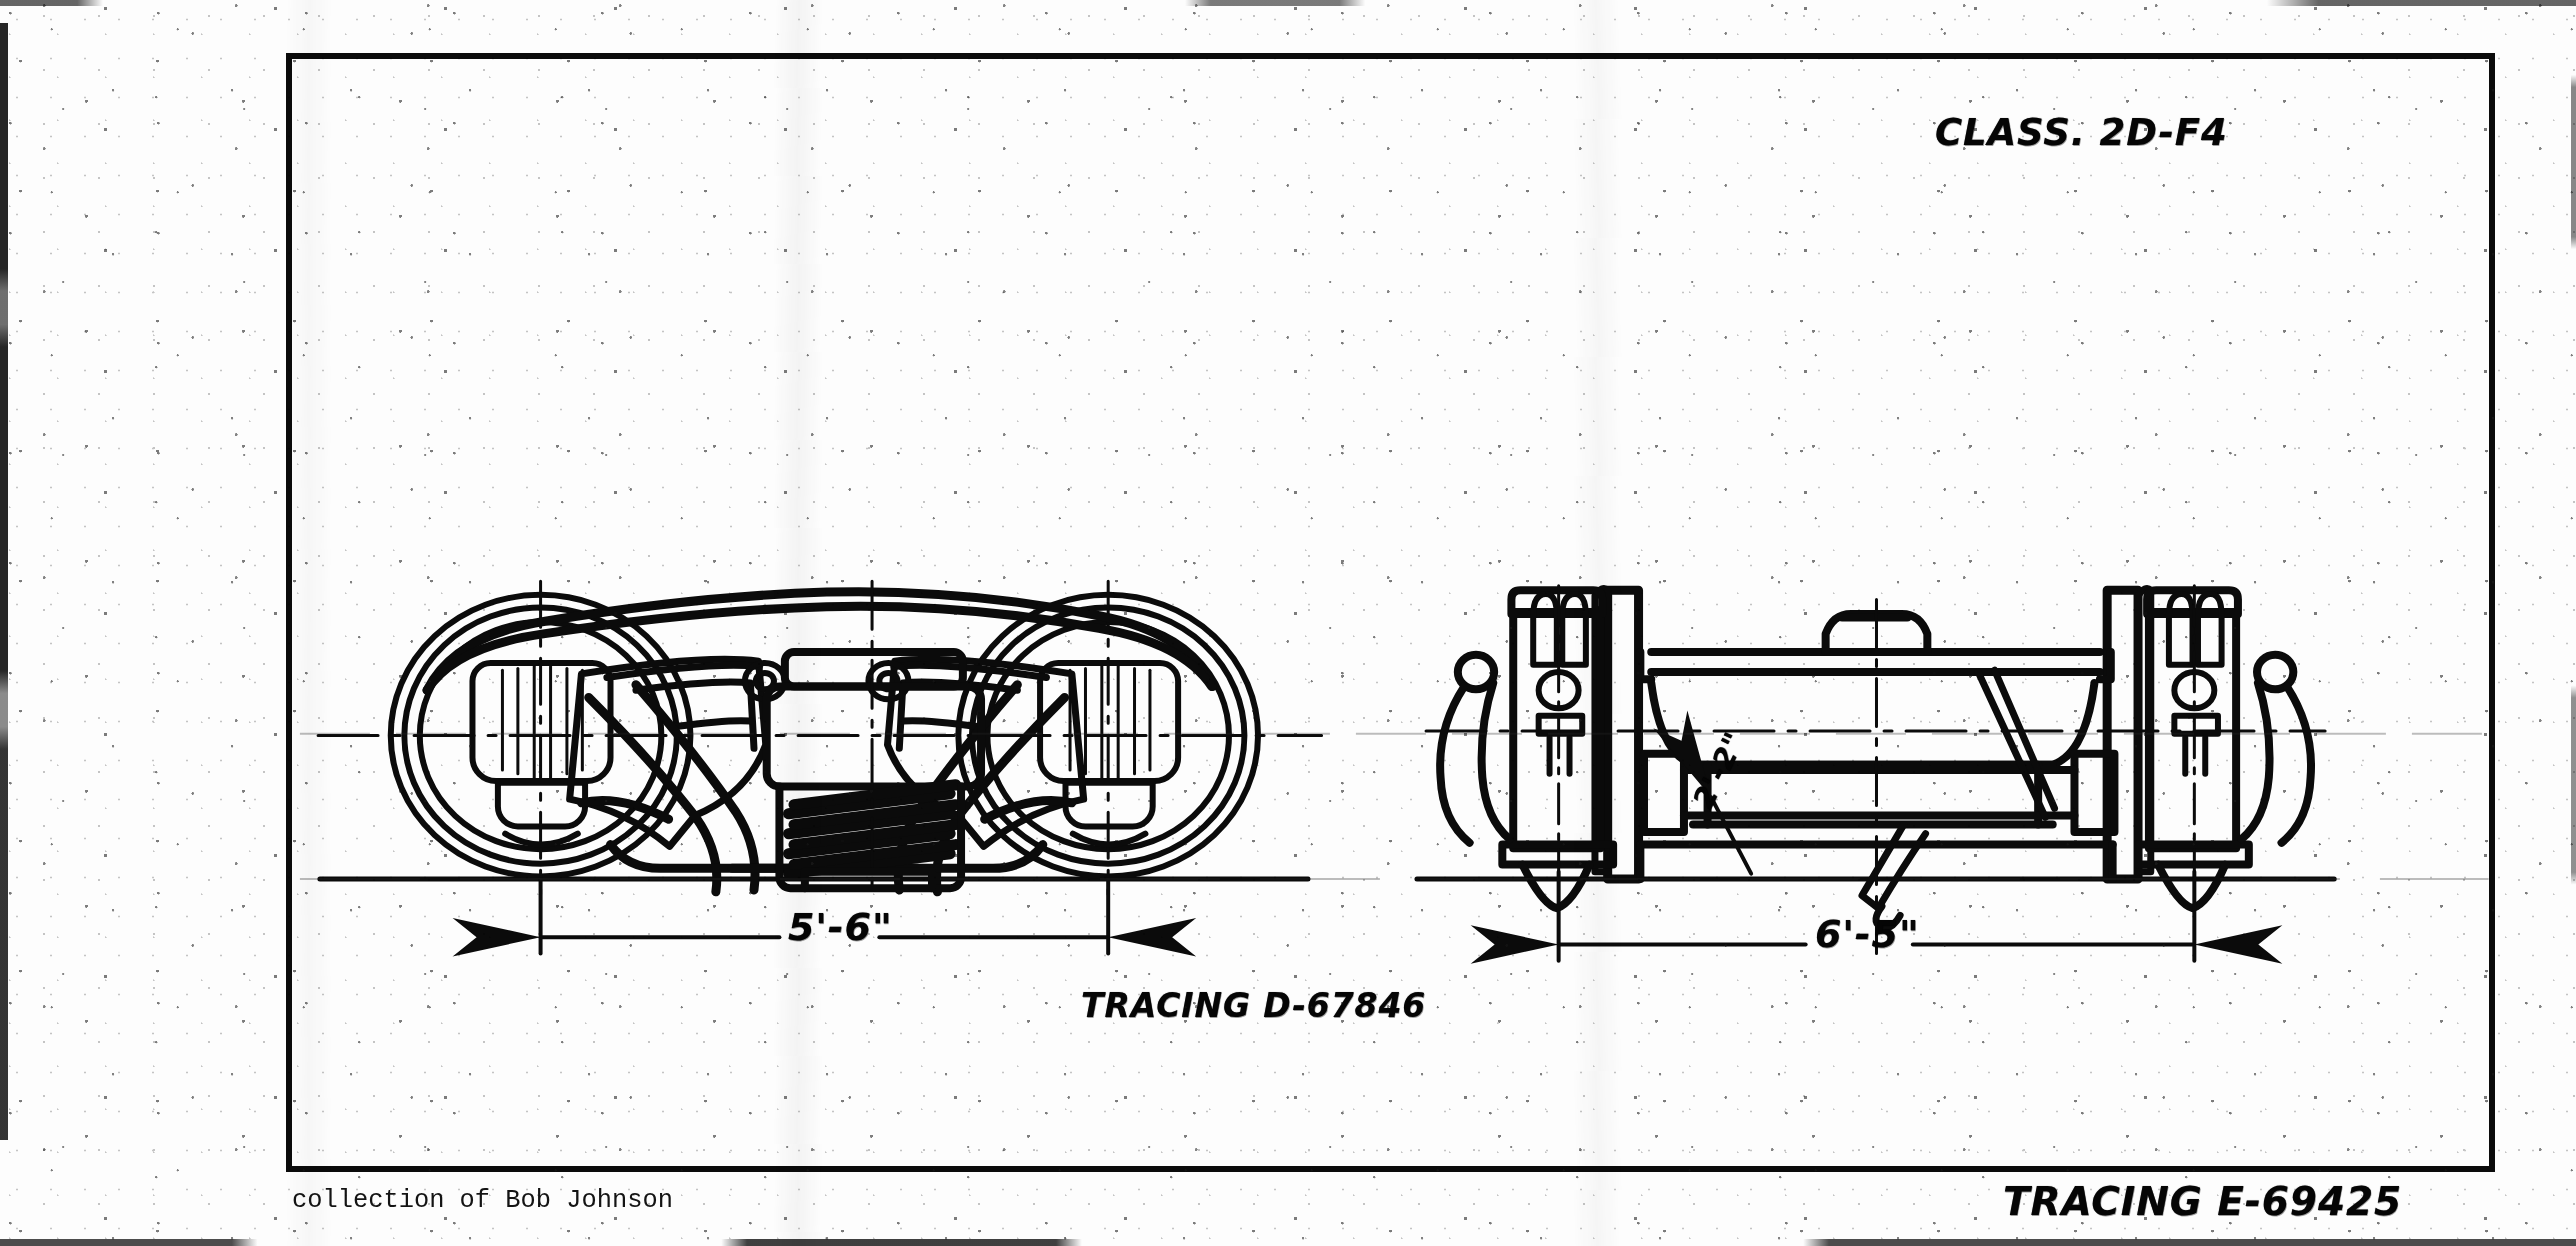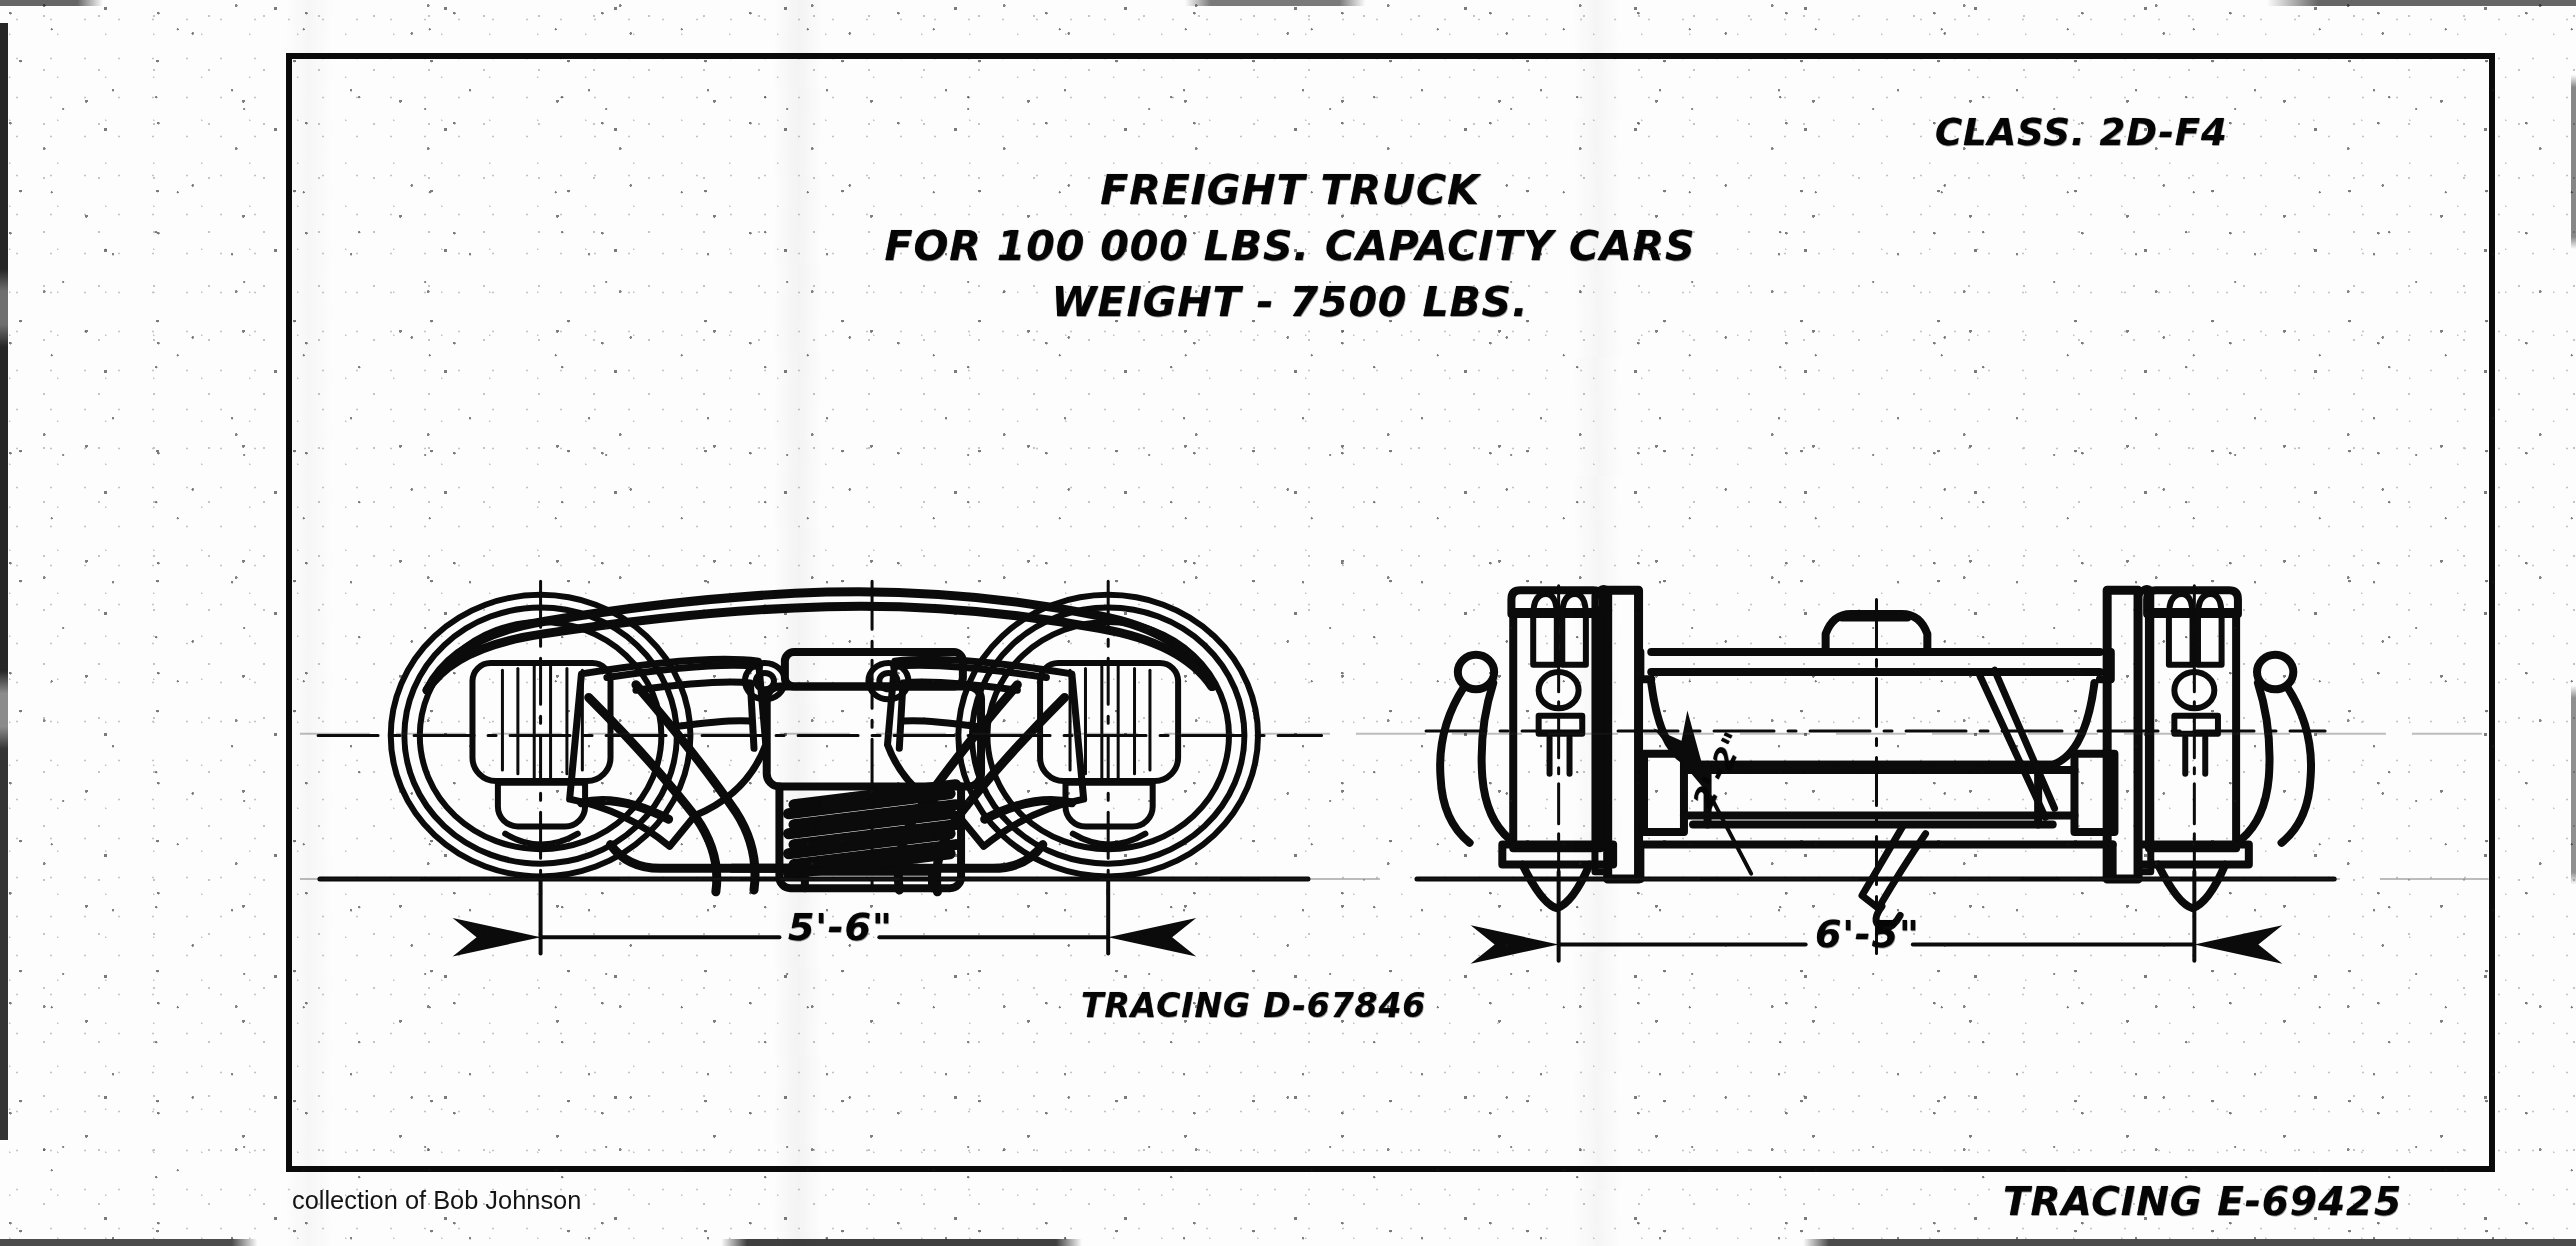--- a/index.html
+++ b/index.html
@@ -80,21 +80,21 @@
   }
   #title-block{position:absolute;left:872px;top:162px;width:836px;text-align:center;}
   #title-line1{font-size:41px;line-height:56px;}
   #title-line2{font-size:41px;line-height:56px;}
   #title-line3{font-size:41px;line-height:56px;}
   #class-label{position:absolute;left:1935px;top:87px;font-size:37px;margin-top:24px;}
   #tracing-center{position:absolute;left:1081px;top:986px;font-size:33px;}
   #tracing-bottom{position:absolute;left:2003px;top:1179px;font-size:39px;}
   #credit-line{
     position:absolute;left:292px;top:1186px;
-    font-family:Liberation Sans, sans-serif;
+    font-family:Liberation Mono, monospace;
     font-size:25.4px;color:#141414;white-space:nowrap;
   }
   .dimtext{position:absolute;font-size:38px;}
   #dim-wheelbase-text{left:788px;top:905px;}
   #dim-gauge-text{left:1815px;top:912px;}
   #dim-height-text{left:1686px;top:799px;transform:rotate(-64deg);transform-origin:left top;font-size:29px;}
 
   svg.plate{position:absolute;left:0;top:0;width:2576px;height:1246px;pointer-events:none;}
   svg.plate *{vector-effect:non-scaling-stroke;}
 </style>
@@ -357,25 +357,20 @@
     </g>
 
     <g stroke="#2a2a2a" opacity=".30" stroke-width="2">
       <line x1="330" y1="808" x2="2740" y2="808" stroke-dasharray="70 26"></line>
       <line x1="330" y1="968" x2="2740" y2="968" stroke-dasharray="120 40"></line>
     </g>
   </svg>
 
   <div id="border-frame"></div>
 
-  <div id="title-block">
-    <div class="hand" id="title-line1">FREIGHT TRUCK</div>
-    <div class="hand" id="title-line2">FOR 100 000 LBS. CAPACITY  CARS</div>
-    <div class="hand" id="title-line3">WEIGHT - 7500 LBS.</div>
-  </div>
 
   <div class="hand" id="class-label">CLASS. 2D-F4</div>
 
   <div class="hand dimtext" id="dim-wheelbase-text">5'-6"</div>
 
   <div class="hand dimtext" id="dim-gauge-text">6'-5"</div>
 
   <div class="hand dimtext" id="dim-height-text">2'-2"</div>
 
   <div class="hand" id="tracing-center">TRACING D-67846</div>

